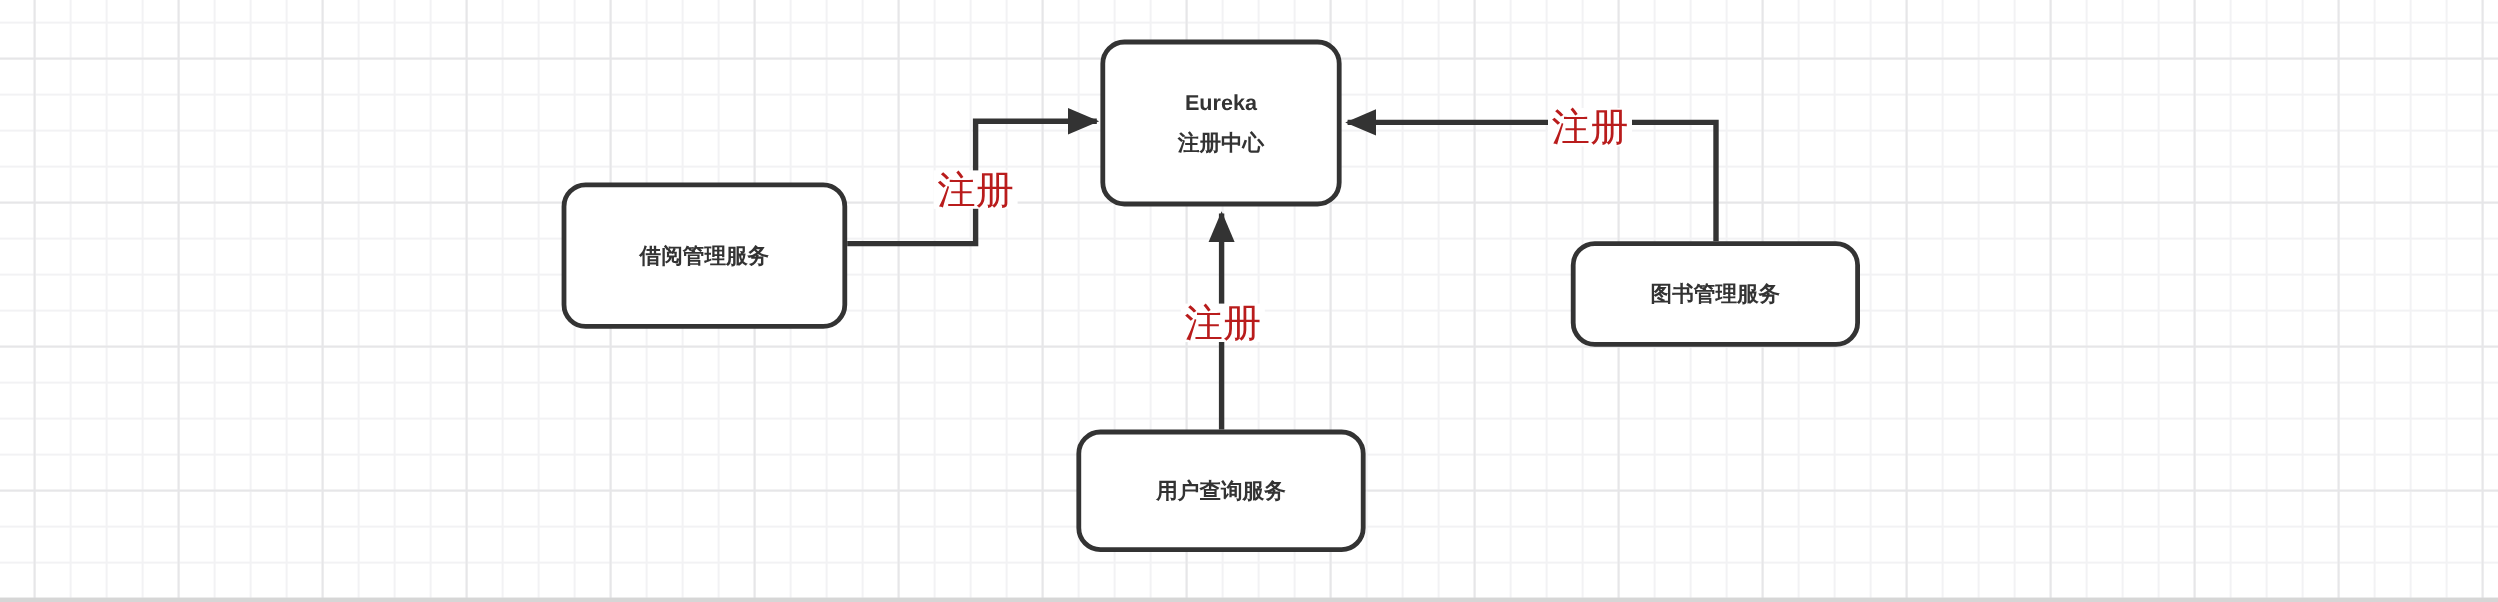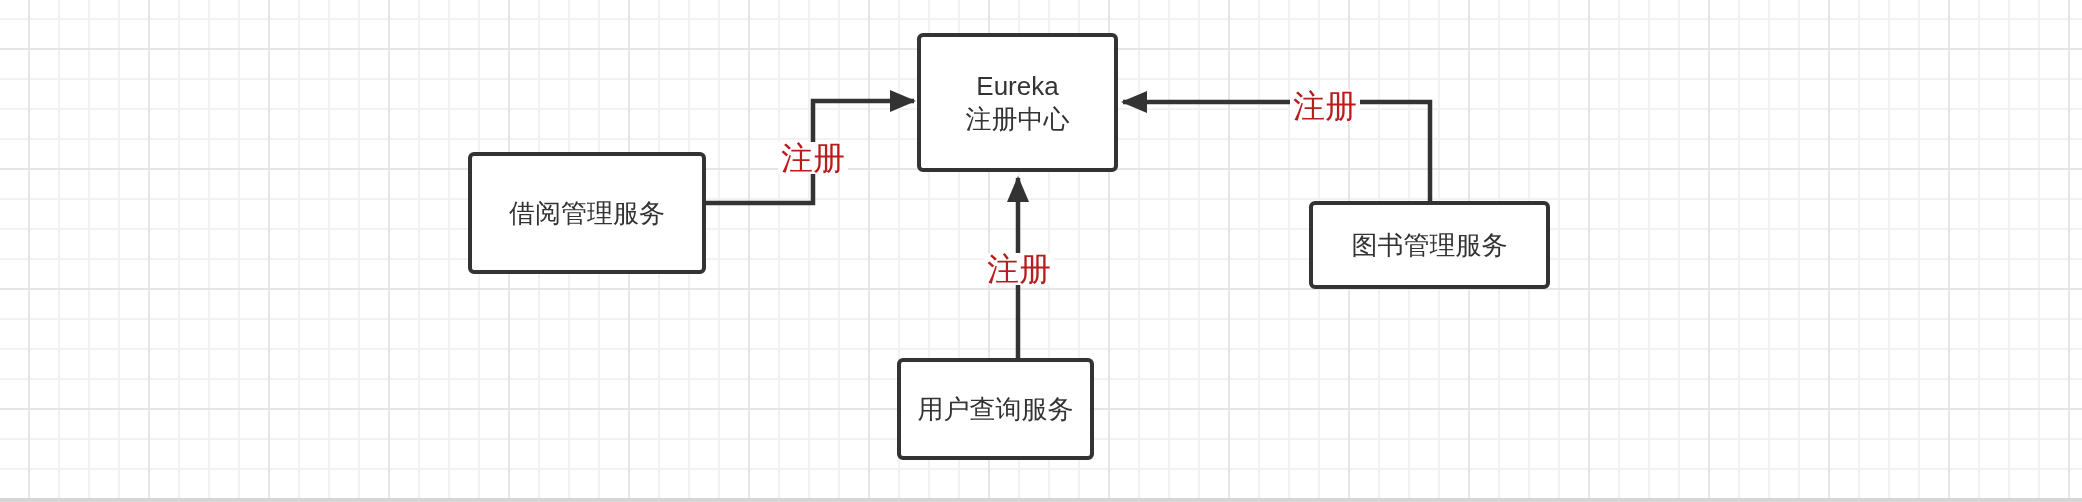--- a/index.html
+++ b/index.html
@@ -38,34 +38,35 @@
   .edges-svg path.edge {
     fill: none;
     stroke: #333333;
     stroke-width: 4.5px;
   }
   .node {
     position: absolute;
     box-sizing: border-box;
     background: #ffffff;
     border: 4px solid #333333;
-    border-radius: 6px;
+    border-radius: 20px;
     display: flex;
     align-items: center;
     justify-content: center;
     text-align: center;
     color: #333333;
-    font-size: 26px;
+    font-size: 18px;
     line-height: 33px;
     z-index: 2;
+    font-weight: bold;
   }
   .node-eureka { left: 917px; top: 33px;  width: 201px; height: 139px; }
   .node-borrow { left: 468px; top: 152px; width: 238px; height: 122px; }
   .node-book   { left: 1309px; top: 201px; width: 241px; height: 88px; }
-  .node-user   { left: 897px; top: 358px; width: 197px; height: 102px; }
+  .node-user   { left: 897px; top: 358px; width: 241px; height: 102px; }
   .edge-label {
     position: absolute;
     transform: translate(-50%, -50%);
     background: #ffffff;
     color: #b91c1c;
     font-size: 32px;
     line-height: 30px;
     padding: 1px 3px;
     white-space: nowrap;
     z-index: 3;

